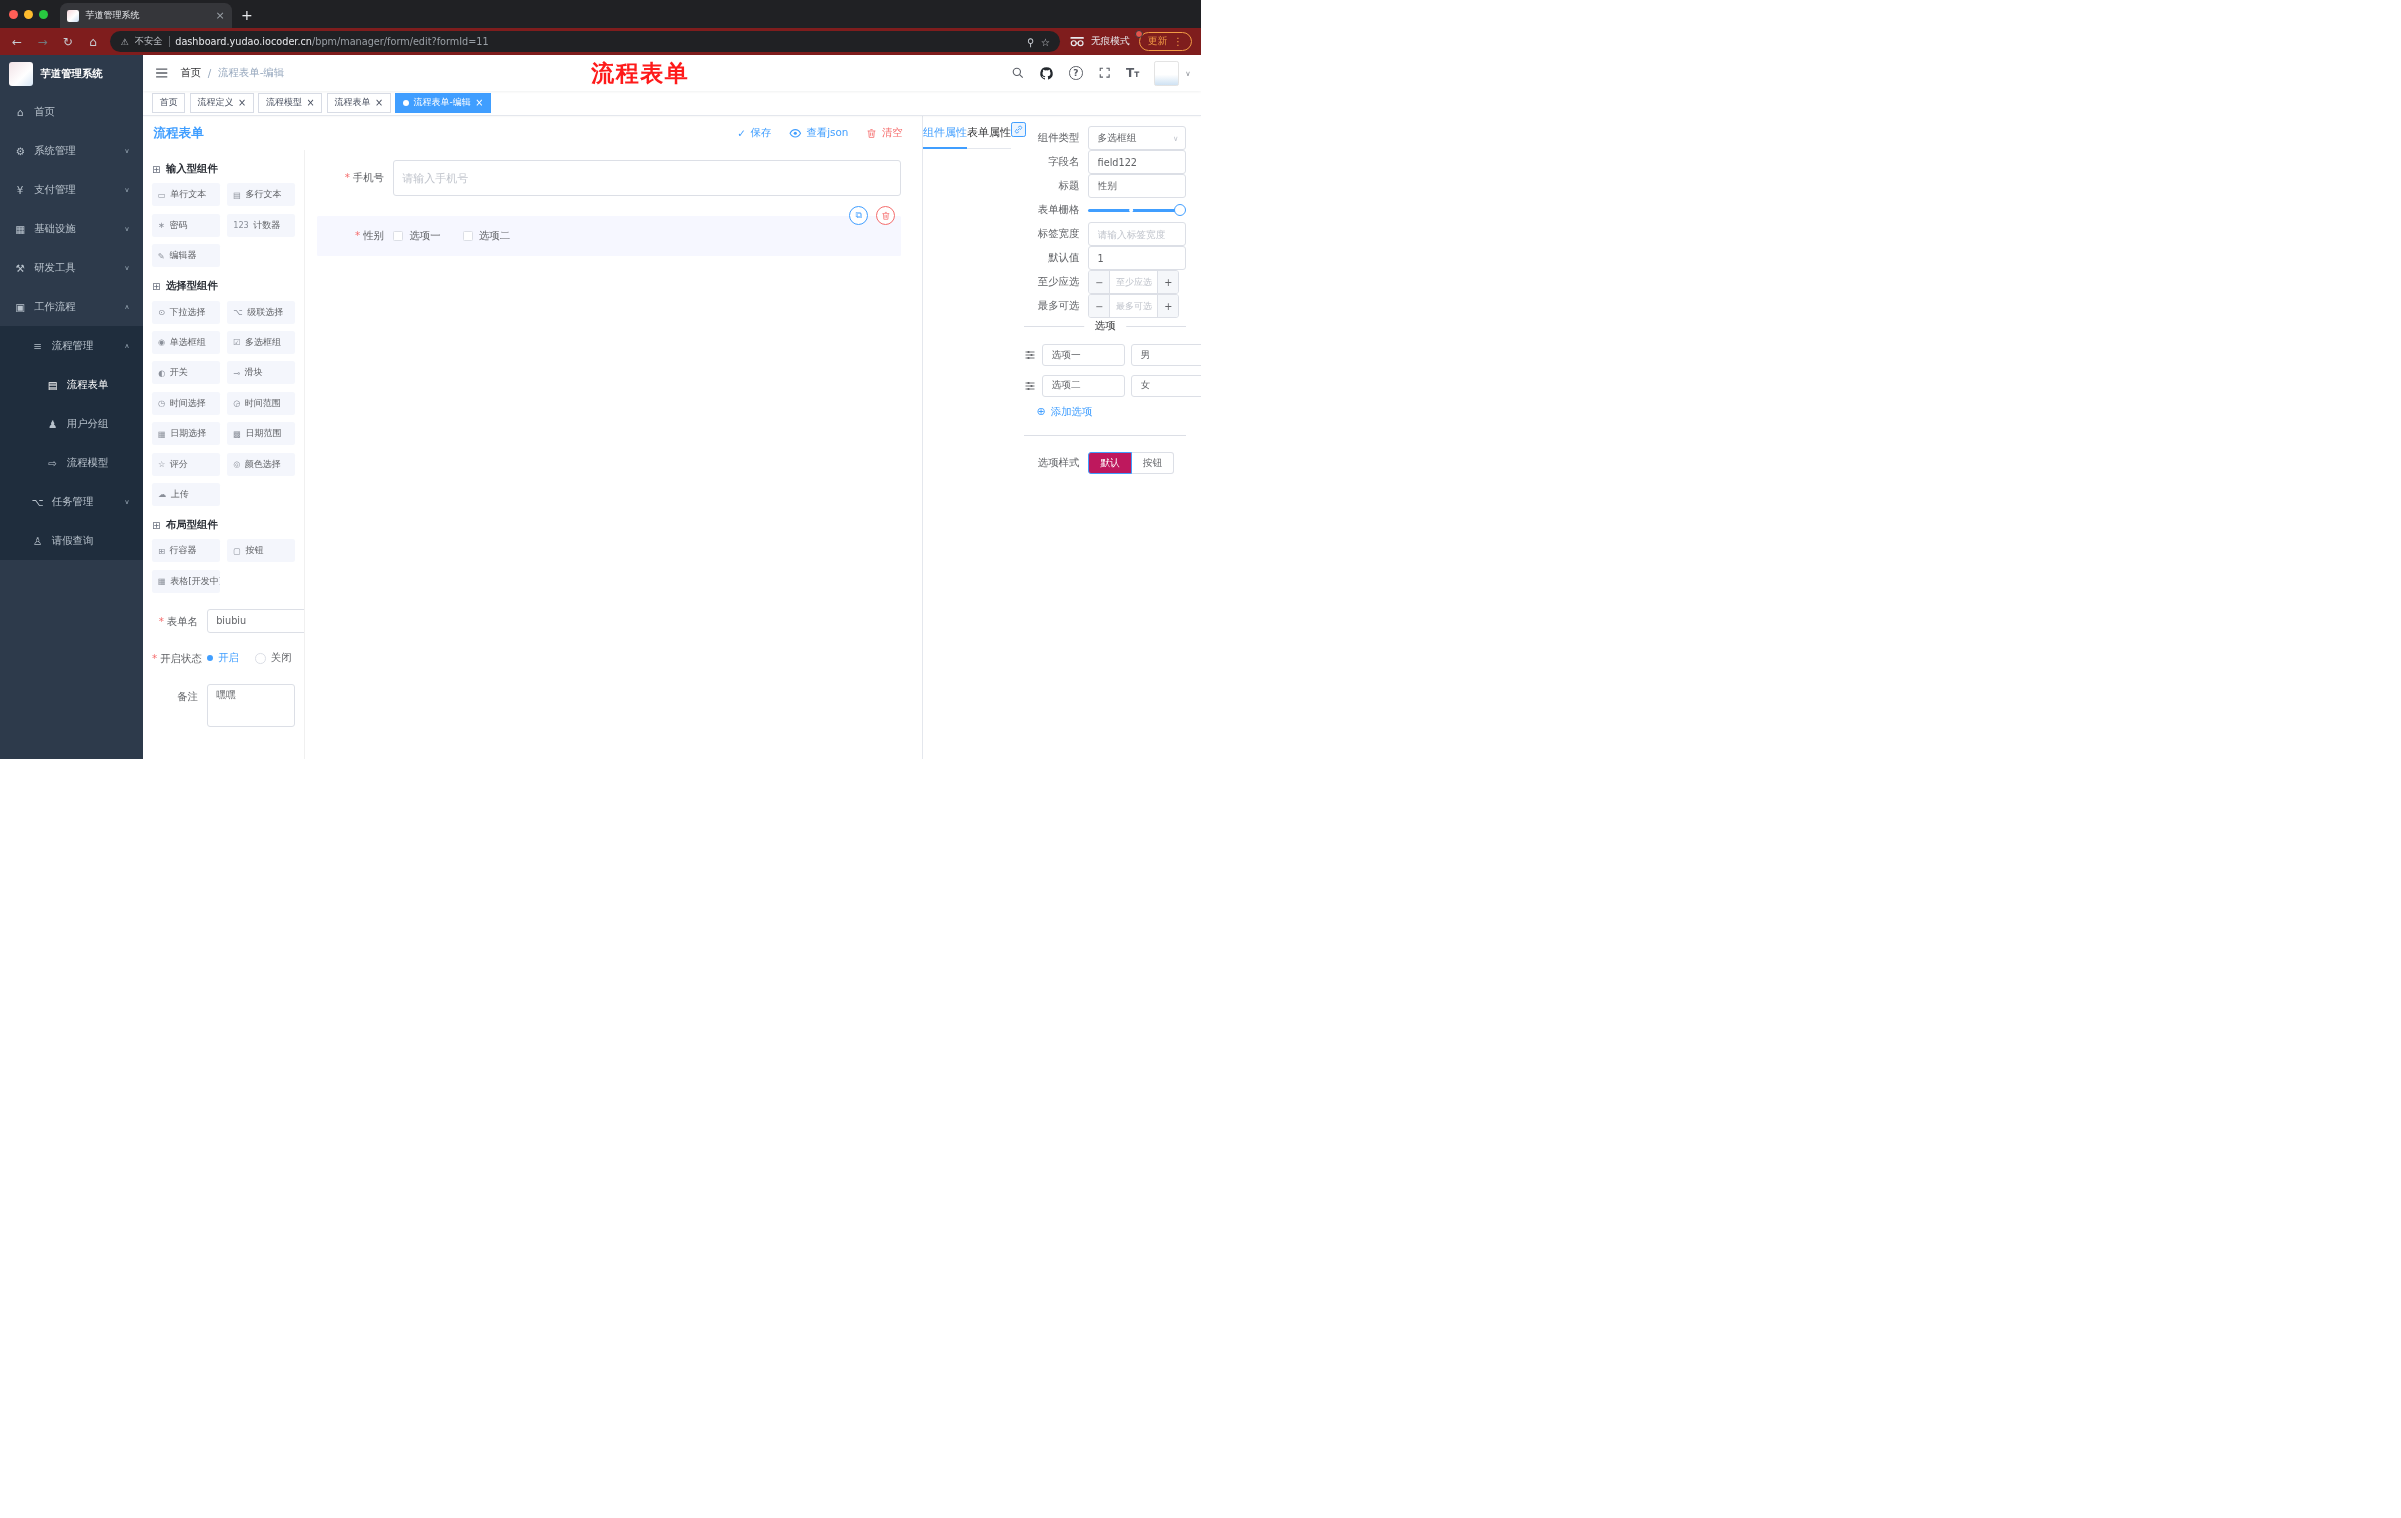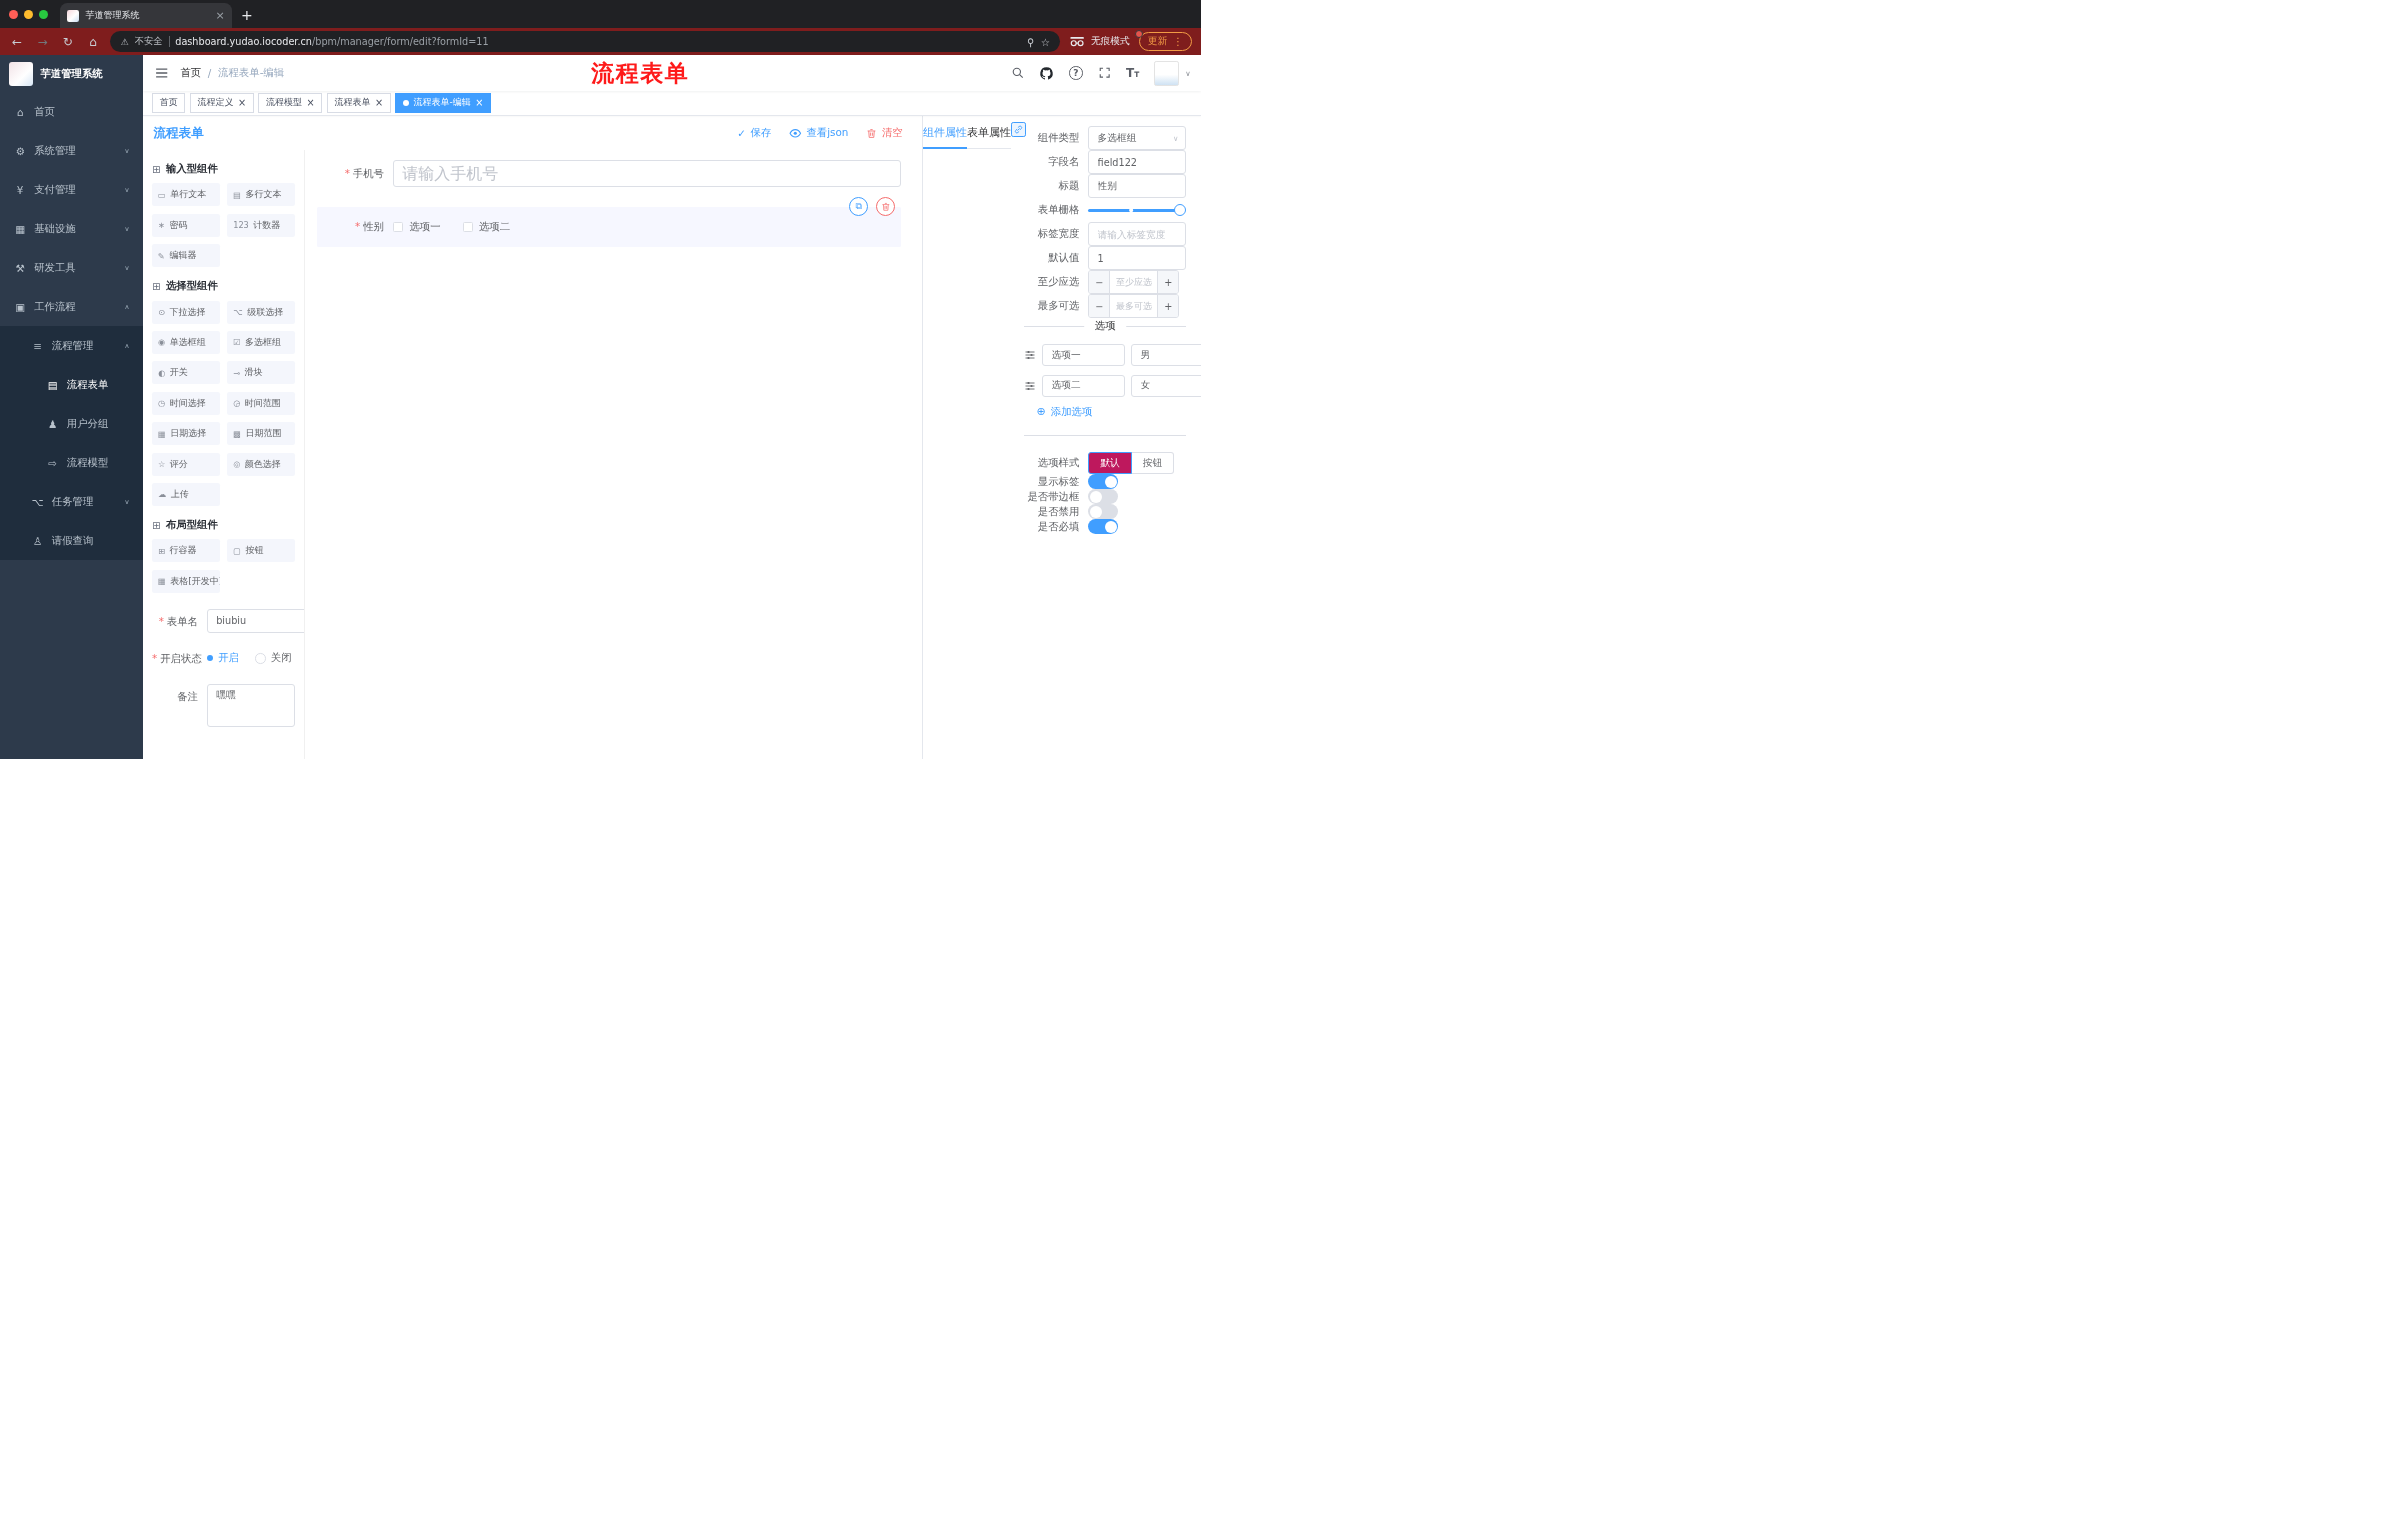--- a/index.html
+++ b/index.html
@@ -122,21 +122,21 @@
   .radio.checked .rdot { border:3px solid #409eff; width:4.5px; height:4.5px; }
   .rlabel { font-size:10.4px; color:#606266; }
   .radio.checked .rlabel { color:#409eff; }
   .el-textarea { width:110px; height:43px; border:0.7px solid #dcdfe6; border-radius:3px; padding:4.5px 8.2px;
     font-size:9.7px; color:#606266; outline:none; resize:none; font-family:inherit; }
 
   
   .canvas { flex:1; min-width:0; padding:10.4px 21px 0 21px; position:relative; }
   .frow { display:flex; align-items:center; }
   .flabel { width:67px; text-align:right; padding-right:9px; font-size:10.4px; color:#606266; flex-shrink:0; white-space:nowrap; }
-  .phone-input { flex:1; height:27px; font-size:16px; }
+  .phone-input { flex:1; height:36px; font-size:11px; }
   .selrow { position:relative; background:#f6f7ff; border-radius:1.5px; margin-top:19.3px; margin-left:-9px;
     padding:13.4px 0 13.4px 9px; display:flex; align-items:center; cursor:pointer; }
   .cbgroup { display:flex; gap:22px; align-items:center; }
   .checkbox { display:flex; align-items:center; gap:6px; cursor:pointer; }
   .cbox { width:10.4px; height:10.4px; border:0.7px solid #dcdfe6; border-radius:1.5px; background:#fff; }
   .cblabel { font-size:10.4px; color:#606266; }
   .rowactions { position:absolute; top:-9.7px; right:6px; display:flex; gap:7.4px; }
   .circle-btn { width:19.3px; height:19.3px; border-radius:50%; background:#fff; display:flex; align-items:center;
     justify-content:center; cursor:pointer; }
   .circle-btn.copy { border:0.7px solid #409eff; color:#409eff; font-size:9px; }
@@ -738,49 +738,19 @@
           <div class="prow">
             <label class="plabel">选项样式</label>
             <div class="pctrl">
               <div class="seg">
                 <span class="seg-btn first active">默认</span>
                 <span class="seg-btn last">按钮</span>
               </div>
             </div>
           </div>
 
-          <div>
-
-              <div class="prow">
-                <label class="plabel">显示标签</label>
-                <div class="pctrl">
-                  <span class="switch on"></span>
-                </div>
-              </div>
-
-              <div class="prow">
-                <label class="plabel">是否带边框</label>
-                <div class="pctrl">
-                  <span class="switch"></span>
-                </div>
-              </div>
-
-              <div class="prow">
-                <label class="plabel">是否禁用</label>
-                <div class="pctrl">
-                  <span class="switch"></span>
-                </div>
-              </div>
-
-              <div class="prow">
-                <label class="plabel">是否必填</label>
-                <div class="pctrl">
-                  <span class="switch on"></span>
-                </div>
-              </div>
-            </div>
 
         </div>
       </aside>
     </div>
   </div>
 </div>
 
 
 </body></html>

